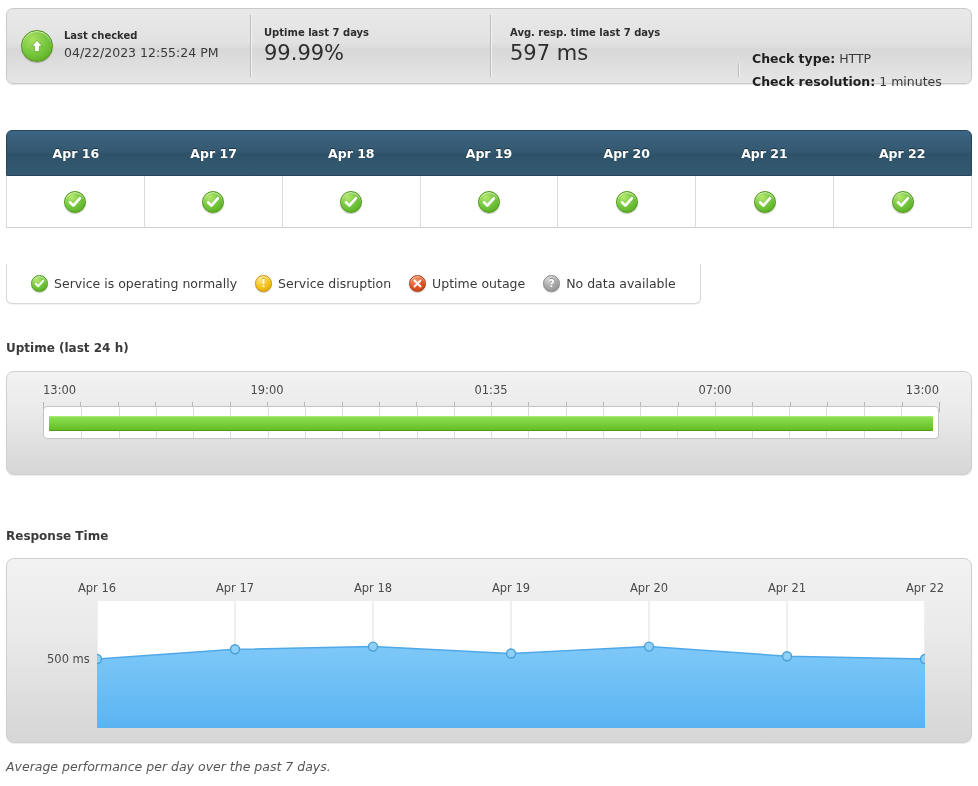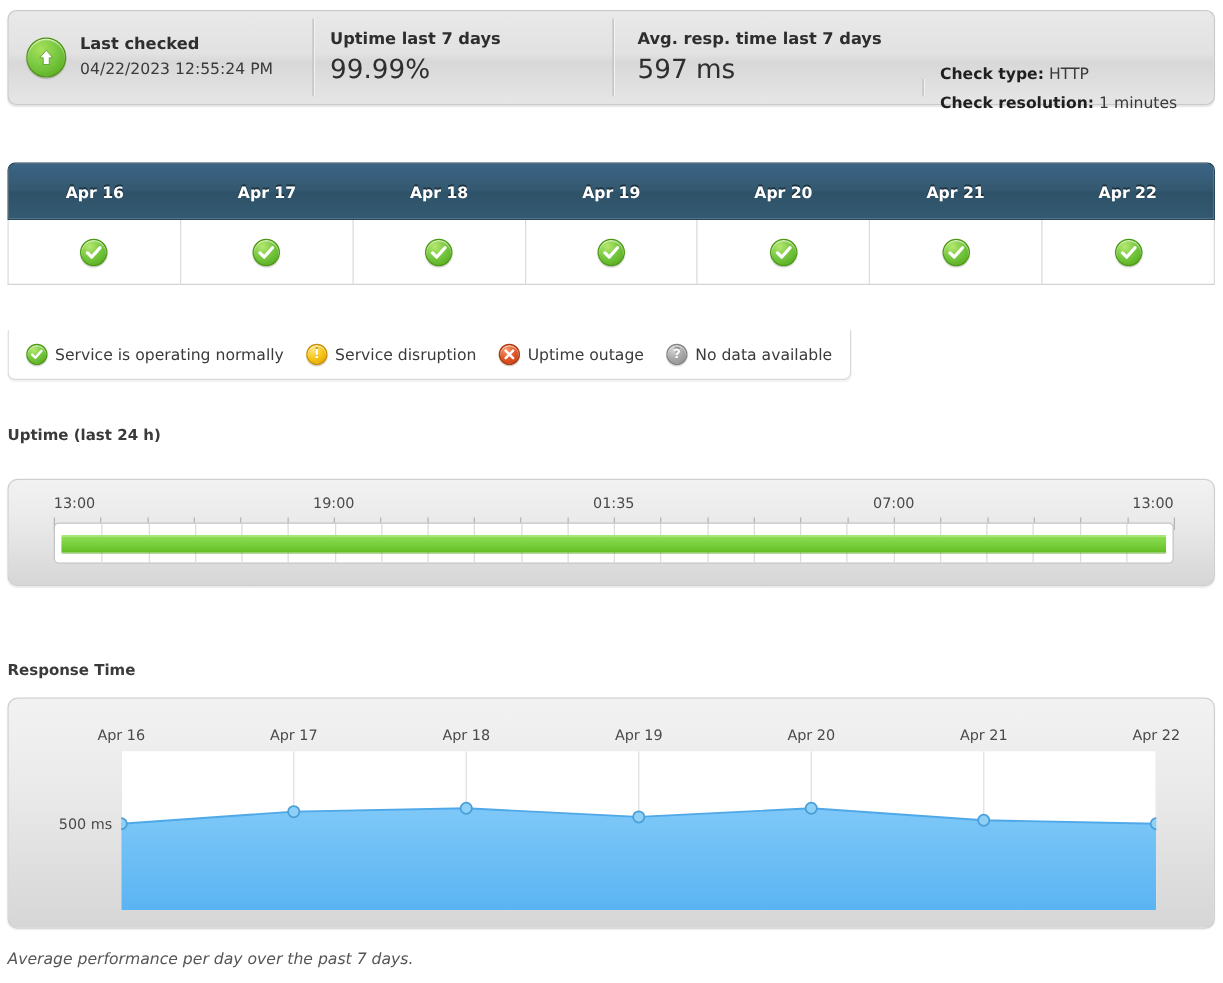--- a/index.html
+++ b/index.html
@@ -40,21 +40,21 @@
   .up-arrow-icon {
     width: 32px; height: 32px; border-radius: 50%;
     background: radial-gradient(circle at 35% 28%, #a8e05a 0%, #7ac943 45%, #53a517 100%);
     border: 1px solid #4e9312;
     box-shadow: inset 0 1px 1px rgba(255,255,255,0.75), 0 1px 1px rgba(0,0,0,0.25);
     margin-right: 11px; flex: 0 0 auto;
     display: flex; align-items: center; justify-content: center;
   }
   .up-arrow-icon svg { display:block; }
 
-  .sum-label { font-size: 13px; font-weight: bold; color: #2e2e2e; line-height: 1.45; }
+  .sum-label { font-size: 10px; font-weight: bold; color: #2e2e2e; line-height: 1.45; }
   .sum-sub { font-size: 12.5px; color: #3a3a3a; line-height: 1.5; }
   .sum-big { font-size: 21px; color: #2e2e2e; line-height: 1.25; font-weight: normal; }
   .sum-kv { font-size: 12.5px; color: #3a3a3a; line-height: 1.85; }
   .sum-kv b { color: #1f1f1f; font-weight: bold; }
 
   
   .daystrip {
     position: absolute; left: 6px; top: 130px; width: 966px;
     border-radius: 6px 6px 0 0;
   }
@@ -101,21 +101,21 @@
   }
   .status-icon > svg, .status-icon > span { display:flex; width:100%; height:100%;
     align-items:center; justify-content:center; }
   .glyph { color:#fff; font-weight:bold; font-size:13px; line-height:1;
     text-shadow: 0 -1px 0 rgba(0,0,0,0.25); }
 
   
   .legend {
     position: absolute; left: 6px; top: 264px; height: 40px;
     display: inline-flex; align-items: center;
-    padding: 0 14px;
+    padding: 0 24px;
     background: #fff; border: 1px solid #d9d9d9; border-top: none;
     border-radius: 0 0 6px 6px;
     box-shadow: 0 1px 1px rgba(0,0,0,0.05);
     justify-content: center;
   }
   .legend-item { display: flex; align-items: center; margin-right: 18px; }
   .legend-item:last-child { margin-right: 0; }
   .legend-item .status-icon { width: 17px; height: 17px; margin-right: 6px; flex:0 0 auto; }
   .legend-item .glyph { font-size: 10px; }
   .legend-text { font-size: 12.5px; color: #3a3a3a; white-space: nowrap; }
@@ -129,21 +129,21 @@
   #resp-title   { top: 529px; }
 
   
   .panel {
     position: absolute; left: 6px; width: 966px;
     background: linear-gradient(to bottom, #f2f2f2 0%, #eaeaea 40%, #dedede 75%, #d6d6d6 100%);
     border: 1px solid #cfcfcf;
     border-radius: 8px;
     box-shadow: 0 1px 1px rgba(0,0,0,0.08);
   }
-  #uptime-panel { top: 383px; height: 86px; }
+  #uptime-panel { top: 371px; height: 104px; }
   #resp-panel   { top: 558px; height: 185px; }
 
   .caption {
     position: absolute; left: 6px;
     font-size: 12.5px; font-style: italic; color: #555;
   }
   #uptime-caption { top: 475px; }
   #resp-caption   { top: 759px; }
 
   

